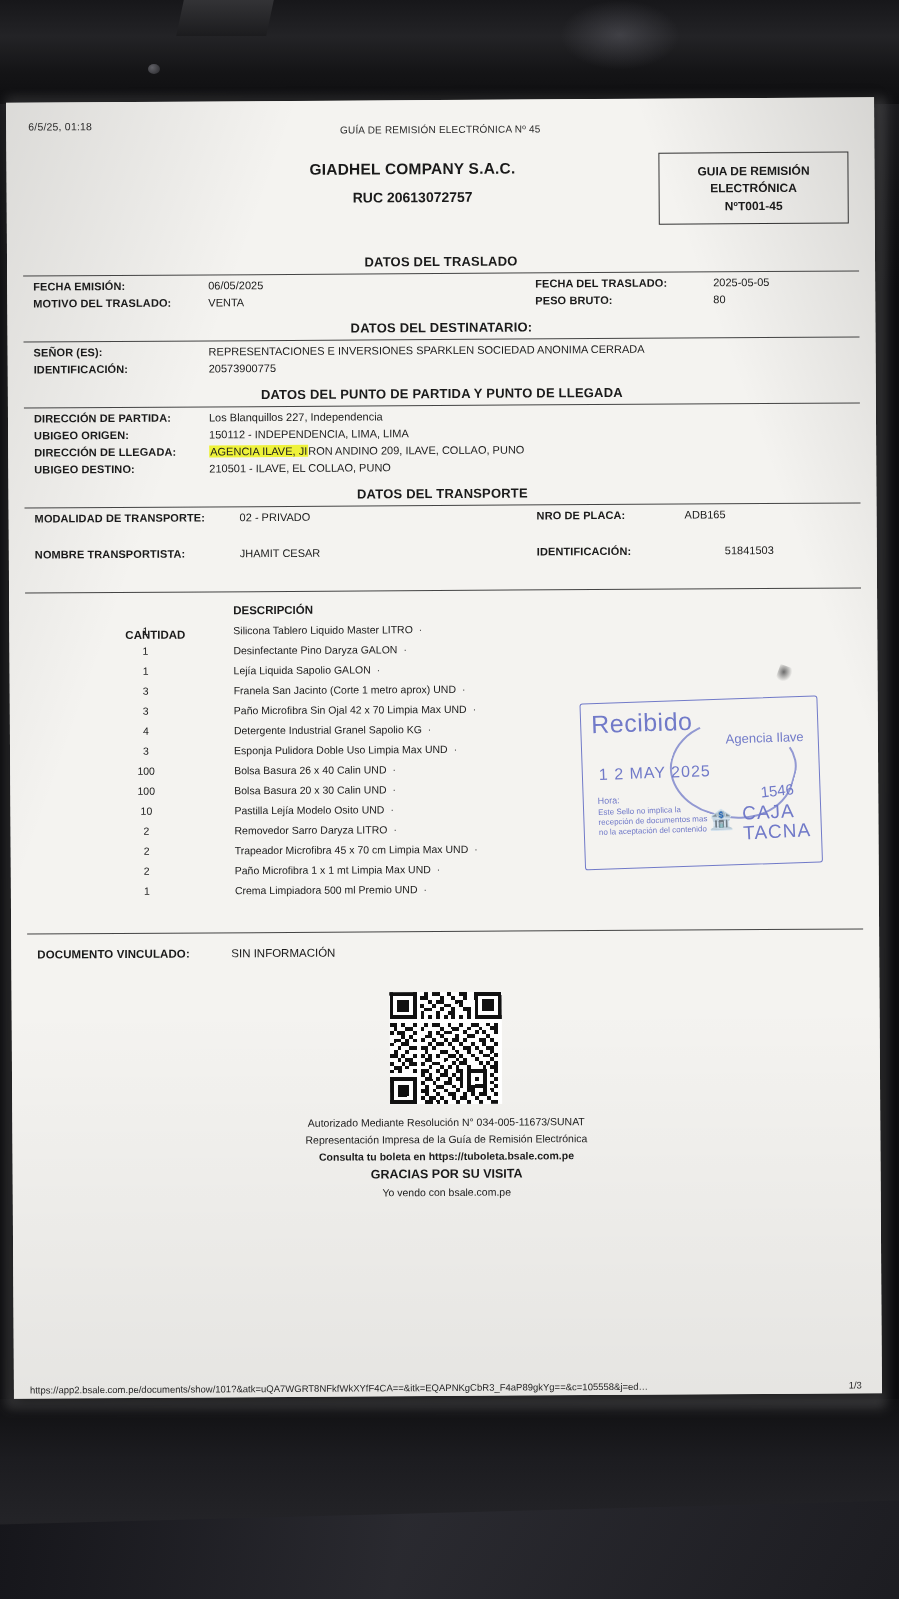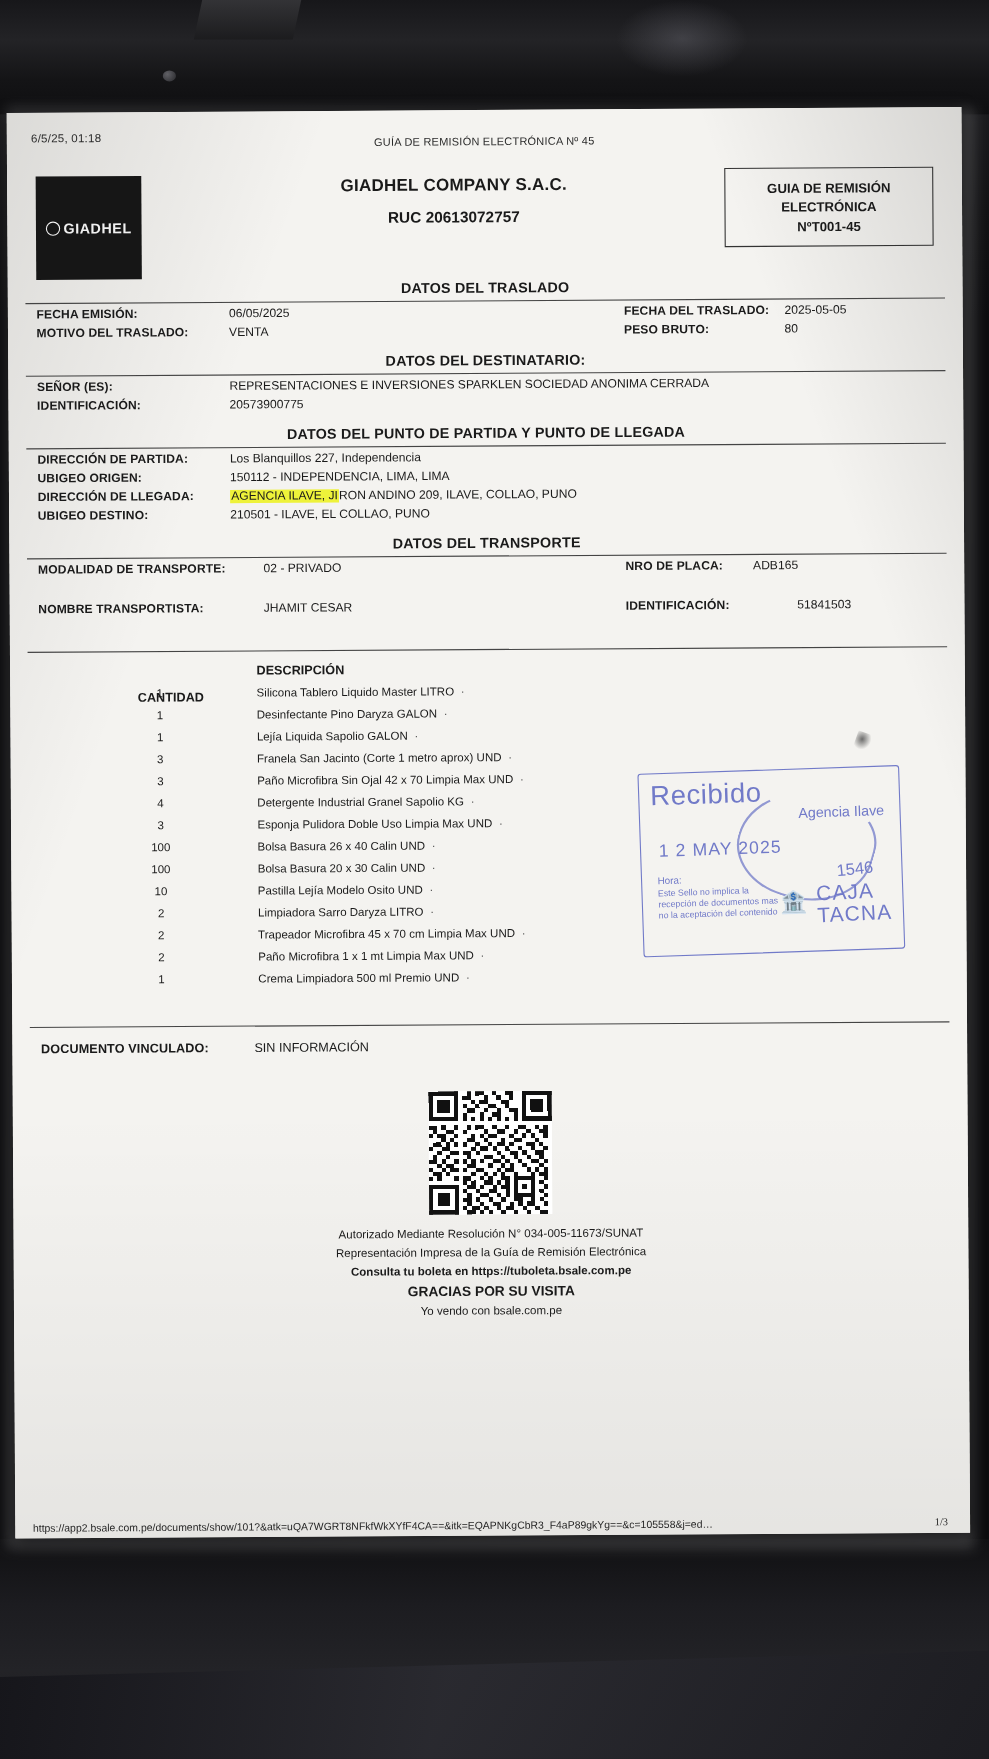--- a/index.html
+++ b/index.html
@@ -187,21 +187,21 @@
     font-size: 11px;
   }
   .lbl {
     font-weight: bold;
     letter-spacing: .1px;
   }
   .val { font-weight: normal; }
 
   .col-left { position: absolute; left: 10px; top: 0; }
   .col-left-val { position: absolute; left: 185px; top: 0; }
-  .col-right { position: absolute; left: 544px; top: 0; }
+  .col-right { position: absolute; left: 512px; top: 0; }
   .col-right-val { position: absolute; left: 690px; top: 0; text-align: right; }
 
   .hl {
     background: #eef23a;
     padding: 0 1px;
   }
 
   
   .items {
     margin-top: 12px;
@@ -322,21 +322,21 @@
   .footer .b { font-weight: bold; }
   .footer .big { font-size: 12.5px; font-weight: bold; }
 
   .url-bar {
     position: absolute;
     left: 16px; right: 14px; bottom: 14px;
     font-size: 9.5px;
     color: #262626;
   }
   .url-text { position: absolute; left: 0; top: 0; white-space: nowrap; }
-  .page-num { position: absolute; right: 6px; top: 0; font-family: Liberation Serif, serif; }
+  .page-num { position: absolute; right: 6px; top: 0; }
 
   .smudge {
     position: absolute;
     right: 86px; top: 568px;
     width: 14px; height: 16px;
     background: radial-gradient(ellipse at 40% 40%, #4a4a4a, rgba(120,120,120,0) 70%);
     transform: rotate(20deg);
     opacity: .8;
   }
 </style>
@@ -356,25 +356,20 @@
   <div class="sheet-inner"></div>
 
   <div class="page">
 
     <div class="print-head">
       <div class="print-date">6/5/25, 01:18</div>
       <div class="print-title">GUÍA DE REMISIÓN ELECTRÓNICA Nº 45</div>
     </div>
 
     <div class="doc-head">
-      <div class="logo-box">
-        <div class="logo-text">
-          <span class="logo-mark"></span><span>GIADHEL</span>
-        </div>
-      </div>
       <div class="company-block">
         <div class="company-name">GIADHEL COMPANY S.A.C.</div>
         <div class="company-ruc">RUC 20613072757</div>
       </div>
       <div class="doc-type-box">
         <div>GUIA DE REMISIÓN</div>
         <div>ELECTRÓNICA</div>
         <div>NºT001-45</div>
       </div>
     </div>
@@ -486,21 +481,21 @@
       <div class="item-row">
         <span class="i-qty">100</span>
         <span class="i-desc">Bolsa Basura 20 x 30 Calin UND</span>
       </div>
       <div class="item-row">
         <span class="i-qty">10</span>
         <span class="i-desc">Pastilla Lejía Modelo Osito UND</span>
       </div>
       <div class="item-row">
         <span class="i-qty">2</span>
-        <span class="i-desc">Limpiadora Sarro Daryza LITRO</span>
+        <span class="i-desc">Removedor Sarro Daryza LITRO</span>
       </div>
       <div class="item-row">
         <span class="i-qty">2</span>
         <span class="i-desc">Trapeador Microfibra 45 x 70 cm Limpia Max UND</span>
       </div>
       <div class="item-row">
         <span class="i-qty">2</span>
         <span class="i-desc">Paño Microfibra 1 x 1 mt Limpia Max UND</span>
       </div>
       <div class="item-row">

